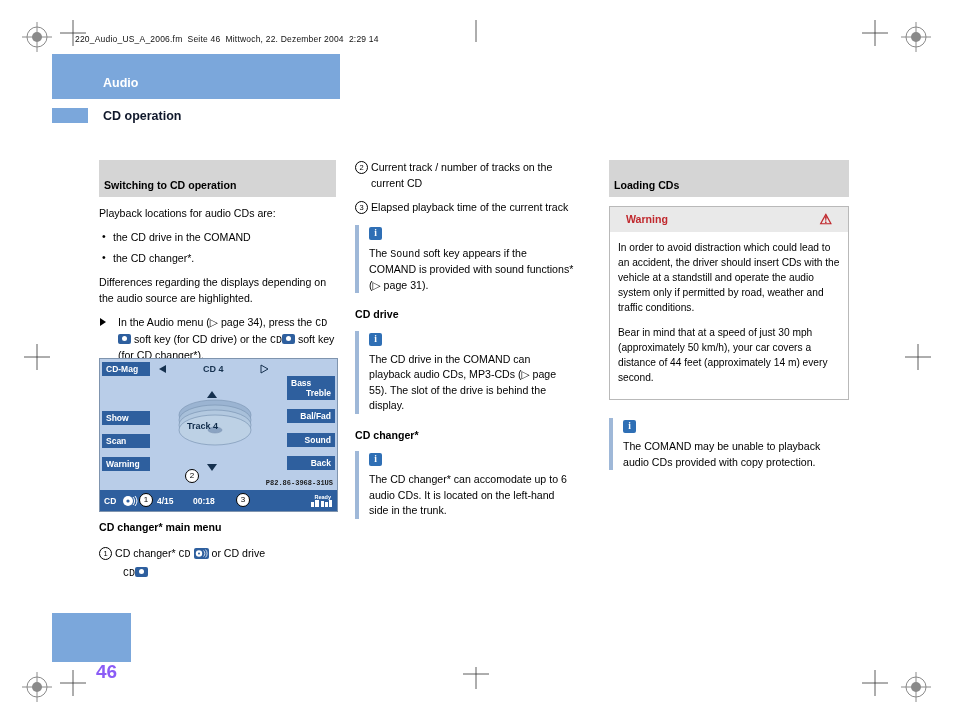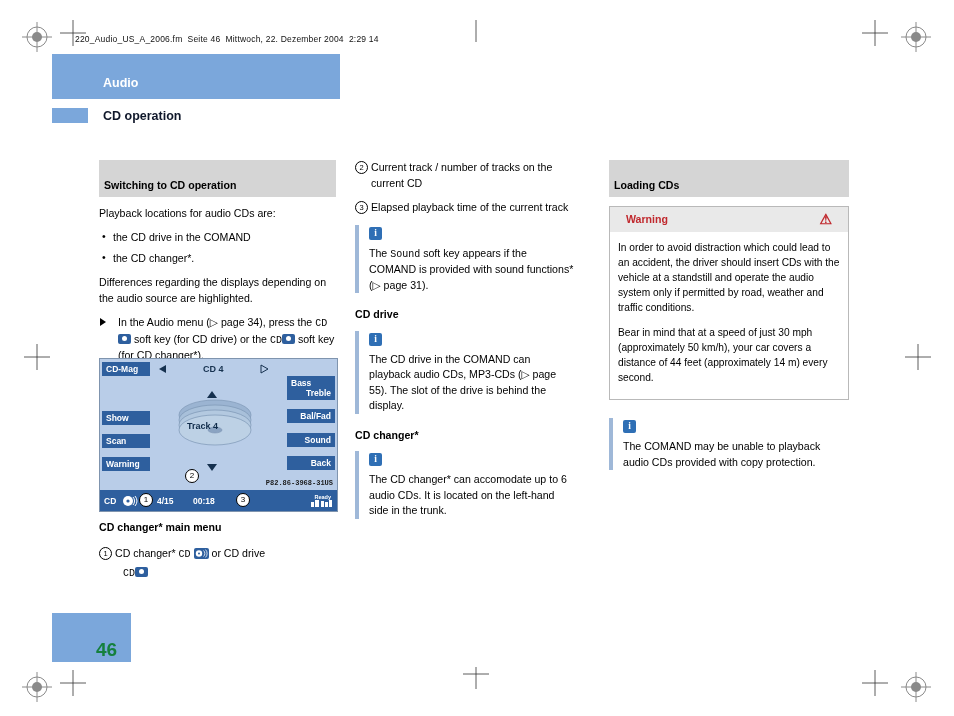--- a/index.html
+++ b/index.html
@@ -39,23 +39,23 @@
   .section-title{
     position:absolute;left:103px;top:109px;
     font-size:12.5px;font-weight:bold;color:#0f172a;
   }
 
   
   .pagenum-block{
     position:absolute;left:52px;top:613px;width:79px;height:49px;background:#7ba7db;
   }
   .pagenum{
-    position:absolute;left:96px;top:625px;width:40px;height:49px;
+    position:absolute;left:96px;top:647px;width:40px;height:49px;
     display:flex;align-items:center;justify-content:flex-start;
-    font-size:19px;font-weight:bold;color:#15803d;
+    font-size:19px;font-weight:bold;color:#8b5cf6;
   }
 
   
   .col{position:absolute;top:160px;font-size:10.6px;line-height:15.5px;color:#000;}
   .col1{left:99px;width:237px;}
   .col2{left:355px;width:220px;}
   .col3{left:609px;width:240px;}
 
   .gray-head{
     background:#d5d5d5;

